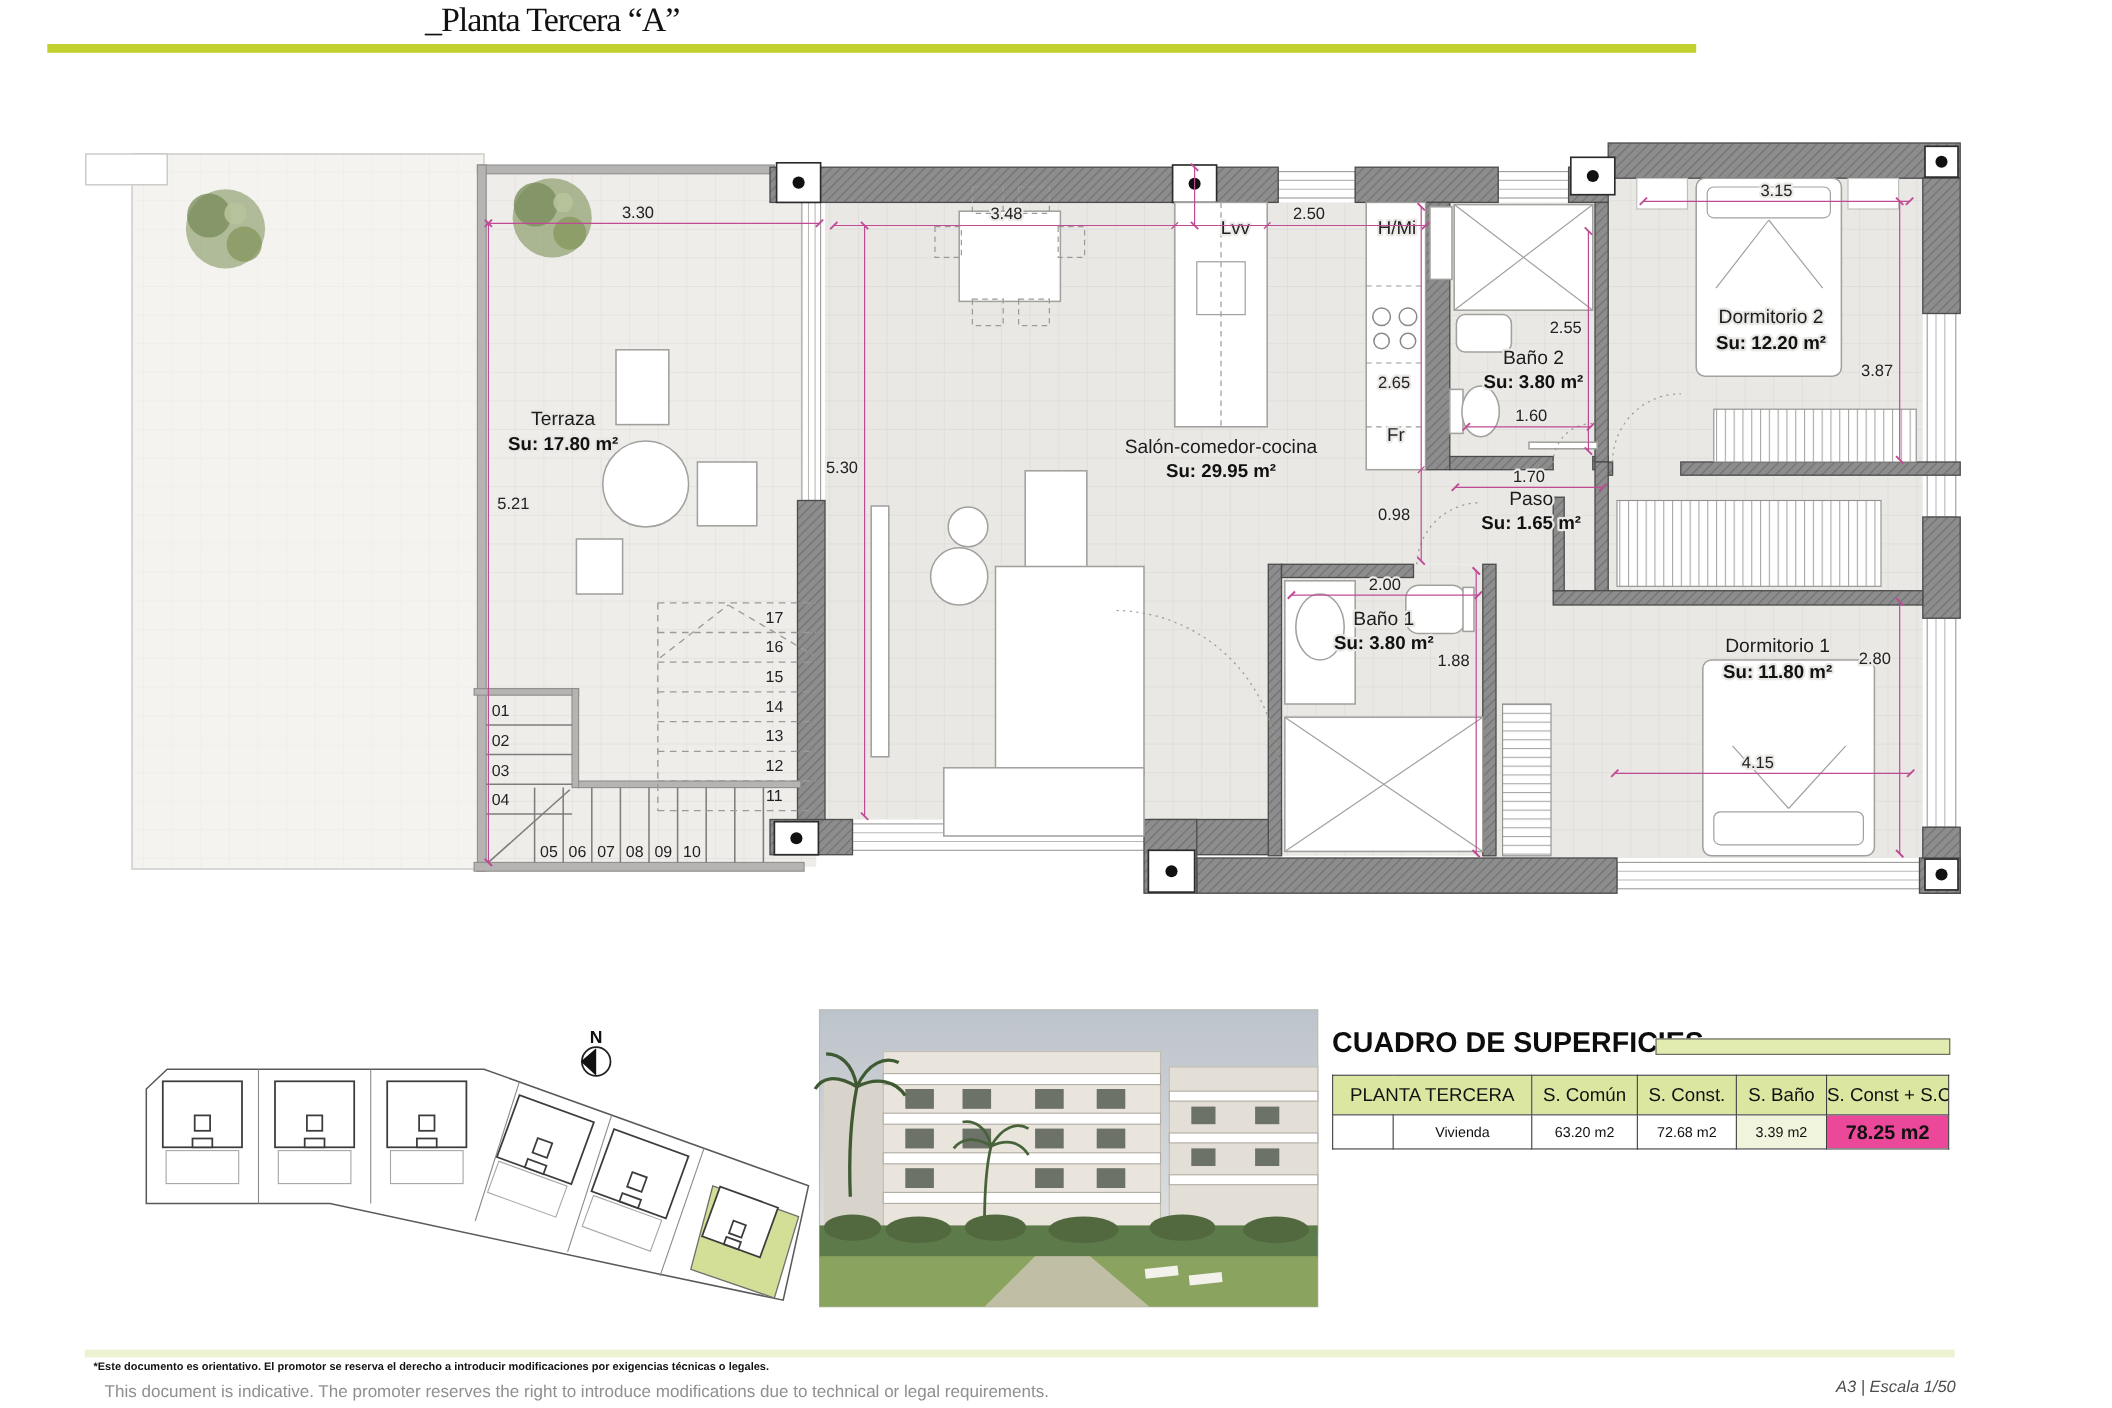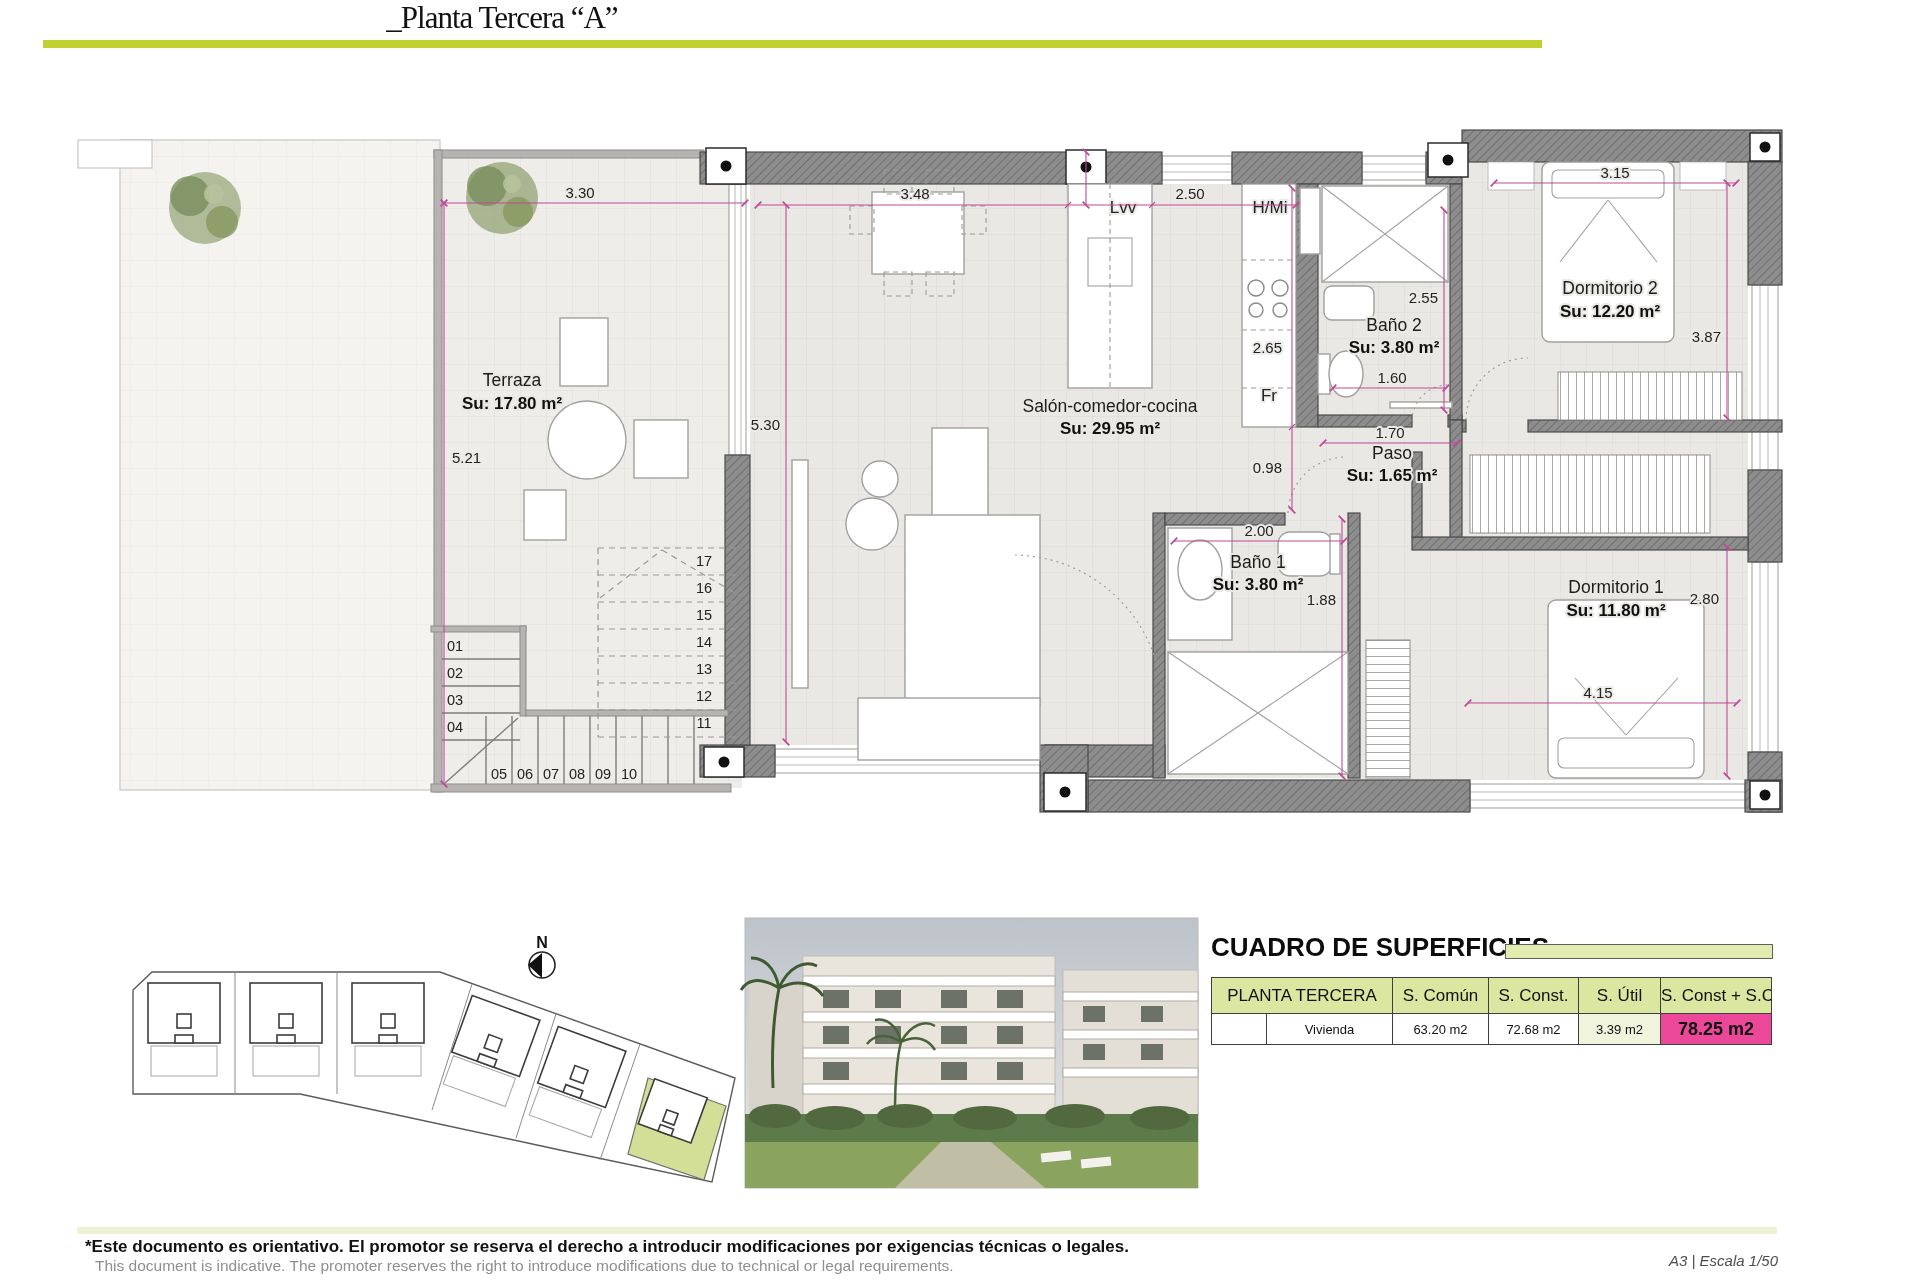--- a/index.html
+++ b/index.html
@@ -27,21 +27,21 @@
   .pil{fill:#fff;stroke:#2b2b2b;stroke-width:1.5;}
   #cuadroTitle{position:absolute;left:1211px;top:932px;font-size:26px;font-weight:bold;color:#0d0d0d;letter-spacing:0px;}
   #cuadroBar{position:absolute;left:1505px;top:944px;width:268px;height:15px;background:#e2ebb0;border:1.5px solid #5f5f5f;box-sizing:border-box;}
   #supTable{position:absolute;left:1211px;top:977px;width:560px;border-collapse:collapse;table-layout:fixed;}
   #supTable th,#supTable td{border:1.6px solid #3f3f3f;text-align:center;padding:0;overflow:hidden;white-space:nowrap;}
   #supTable th{background:#dbe6a1;font-size:17px;font-weight:normal;color:#111;height:35px;}
   #supTable td{background:#fff;font-size:13px;color:#111;height:30px;}
   #supTable td.tint{background:#f0f4dc;}
   #supTable td.total{font-weight:bold;font-size:18px;background:#ec4899;}
   #footRule{position:absolute;left:77px;top:1227px;width:1700px;height:7px;background:#edf2d3;}
-  #discEs{position:absolute;left:85px;top:1237px;font-size:17px;font-weight:bold;color:#111;}
+  #discEs{position:absolute;left:85px;top:1237px;font-size:10px;font-weight:bold;color:#111;}
   #discEn{position:absolute;left:95px;top:1257px;font-size:15.5px;color:#8f8f8f;}
   #sheet{position:absolute;left:1558px;top:1252px;width:220px;text-align:right;font-size:15px;color:#4d4d4d;font-style:italic;}
 </style>
 </head>
 <body>
 
 <div id="page">
 
   <div id="planTitle">_Planta Tercera “A”</div>
   <div id="titleRule"></div>
@@ -525,21 +525,21 @@
         <col style="width:96px">
         <col style="width:90px">
         <col style="width:82px">
         <col style="width:111px">
       </colgroup>
     <tbody>
         <tr>
       <th colspan="2">PLANTA TERCERA</th>
       <th>S. Común</th>
       <th>S. Const.</th>
-      <th>S. Útil</th>
+      <th>S. Baño</th>
       <th>S. Const + S.C</th>
     </tr>
     <tr>
       <td></td>
       <td>Vivienda</td>
       <td>63.20 m2</td>
       <td>72.68 m2</td>
       <td class="tint">3.39 m2</td>
       <td class="total">78.25 m2</td>
     </tr>

